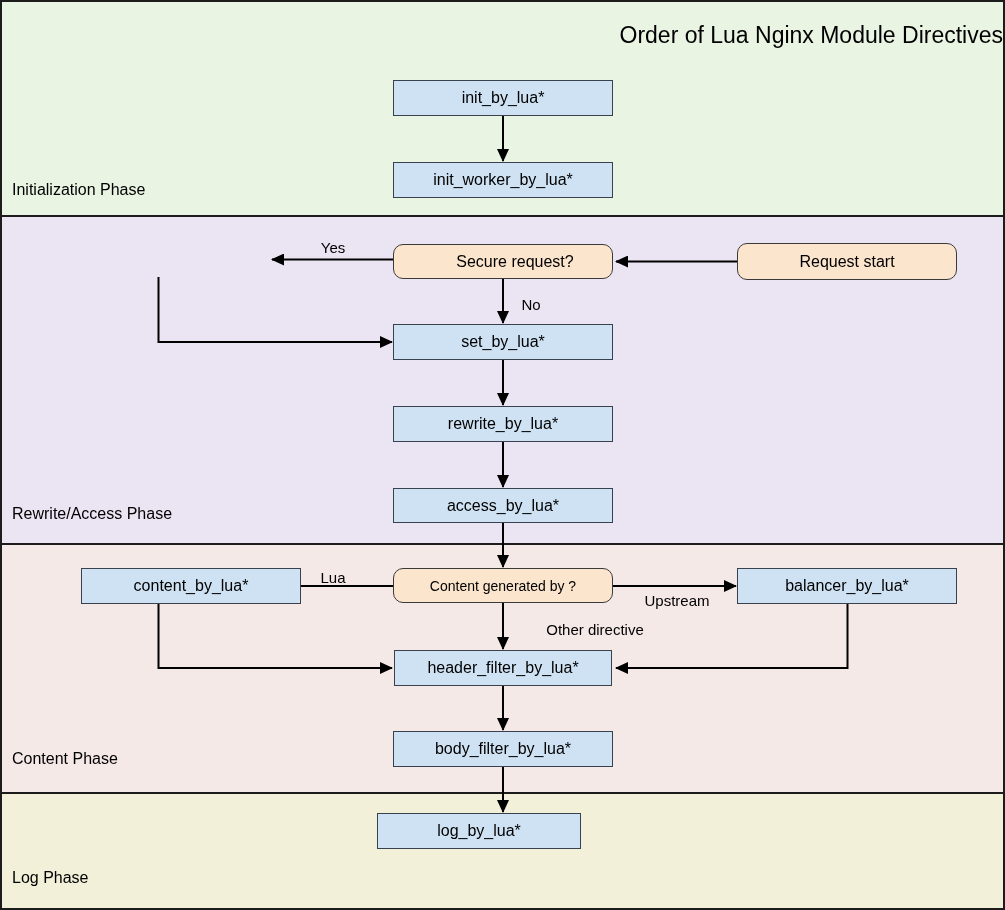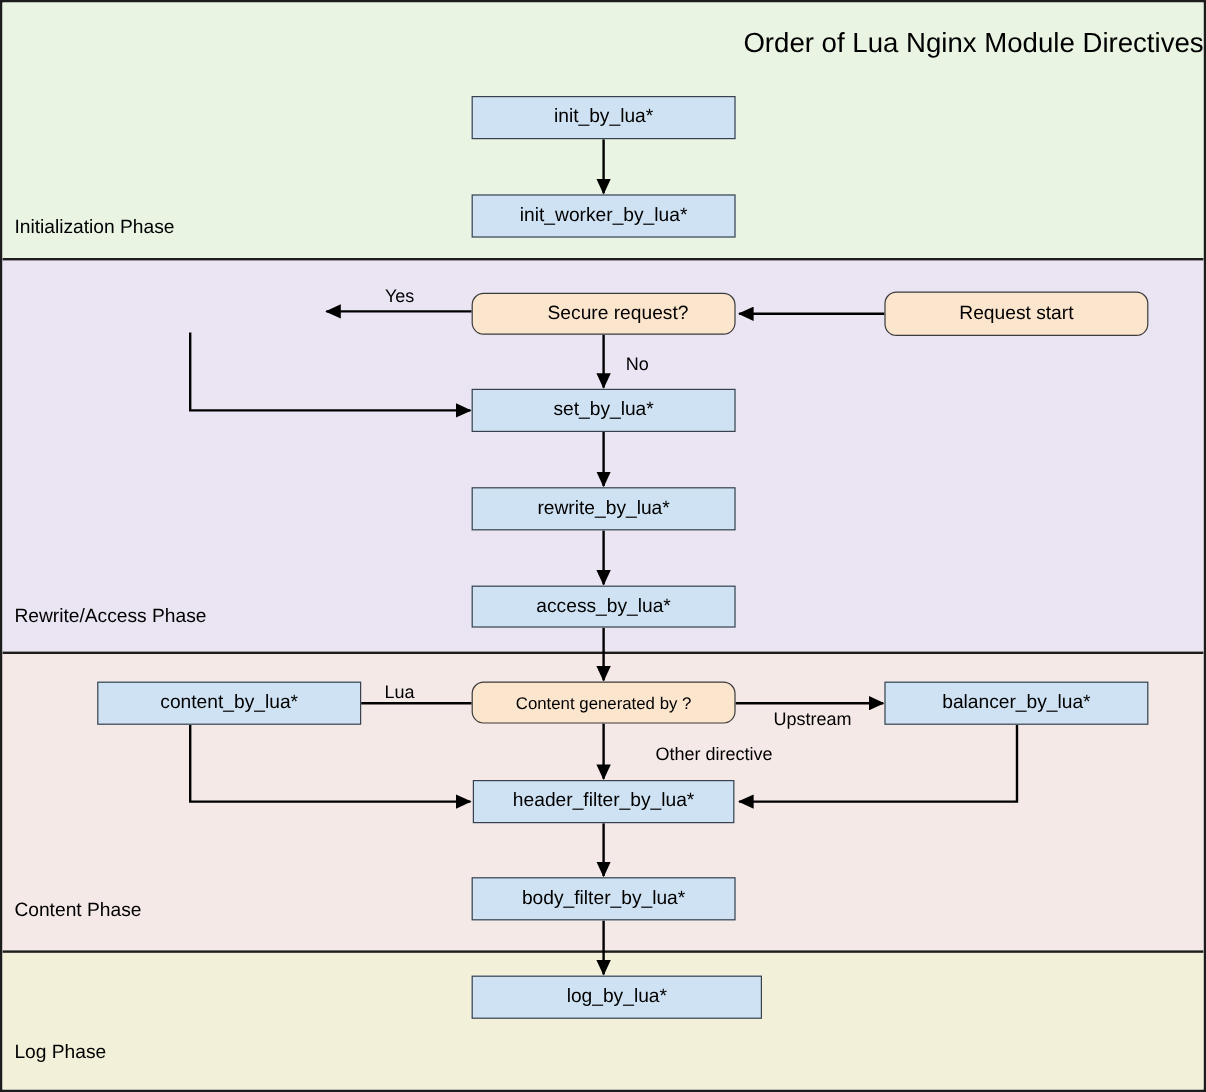--- a/index.html
+++ b/index.html
@@ -90,21 +90,21 @@
   <div class="node process" style="left:391px; top:322px; width:220px; height:36px;">set_by_lua*</div>
   <div class="node process" style="left:391px; top:404px; width:220px; height:36px;">rewrite_by_lua*</div>
   <div class="node process" style="left:391px; top:486px; width:220px; height:35px;">access_by_lua*</div>
 
   <div class="node decision small-text" style="left:391px; top:566px; width:220px; height:35px;">Content generated by ?</div>
   <div class="node process" style="left:46px; top:566px; width:220px; height:36px;margin-left:33px;">content_by_lua*</div>
   <div class="node process" style="left:735px; top:566px; width:220px; height:36px;">balancer_by_lua*</div>
   <div class="node process" style="left:392px; top:648px; width:218px; height:36px;">header_filter_by_lua*</div>
   <div class="node process" style="left:391px; top:729px; width:220px; height:36px;">body_filter_by_lua*</div>
 
-  <div class="node process" style="left:391px; top:811px; width:242px; height:36px;">log_by_lua*</div>
+  <div class="node process" style="left:375px; top:811px; width:204px; height:36px;">log_by_lua*</div>
 
   <div class="edge-label" style="left:331px; top:245px;">Yes</div>
   <div class="edge-label" style="left:529px; top:302px;">No</div>
   <div class="edge-label" style="left:331px; top:575px;">Lua</div>
   <div class="edge-label" style="left:675px; top:574px;margin-top:24px;">Upstream</div>
   <div class="edge-label" style="left:593px; top:627px;">Other directive</div>
 
 </div>
 
 </body></html>

